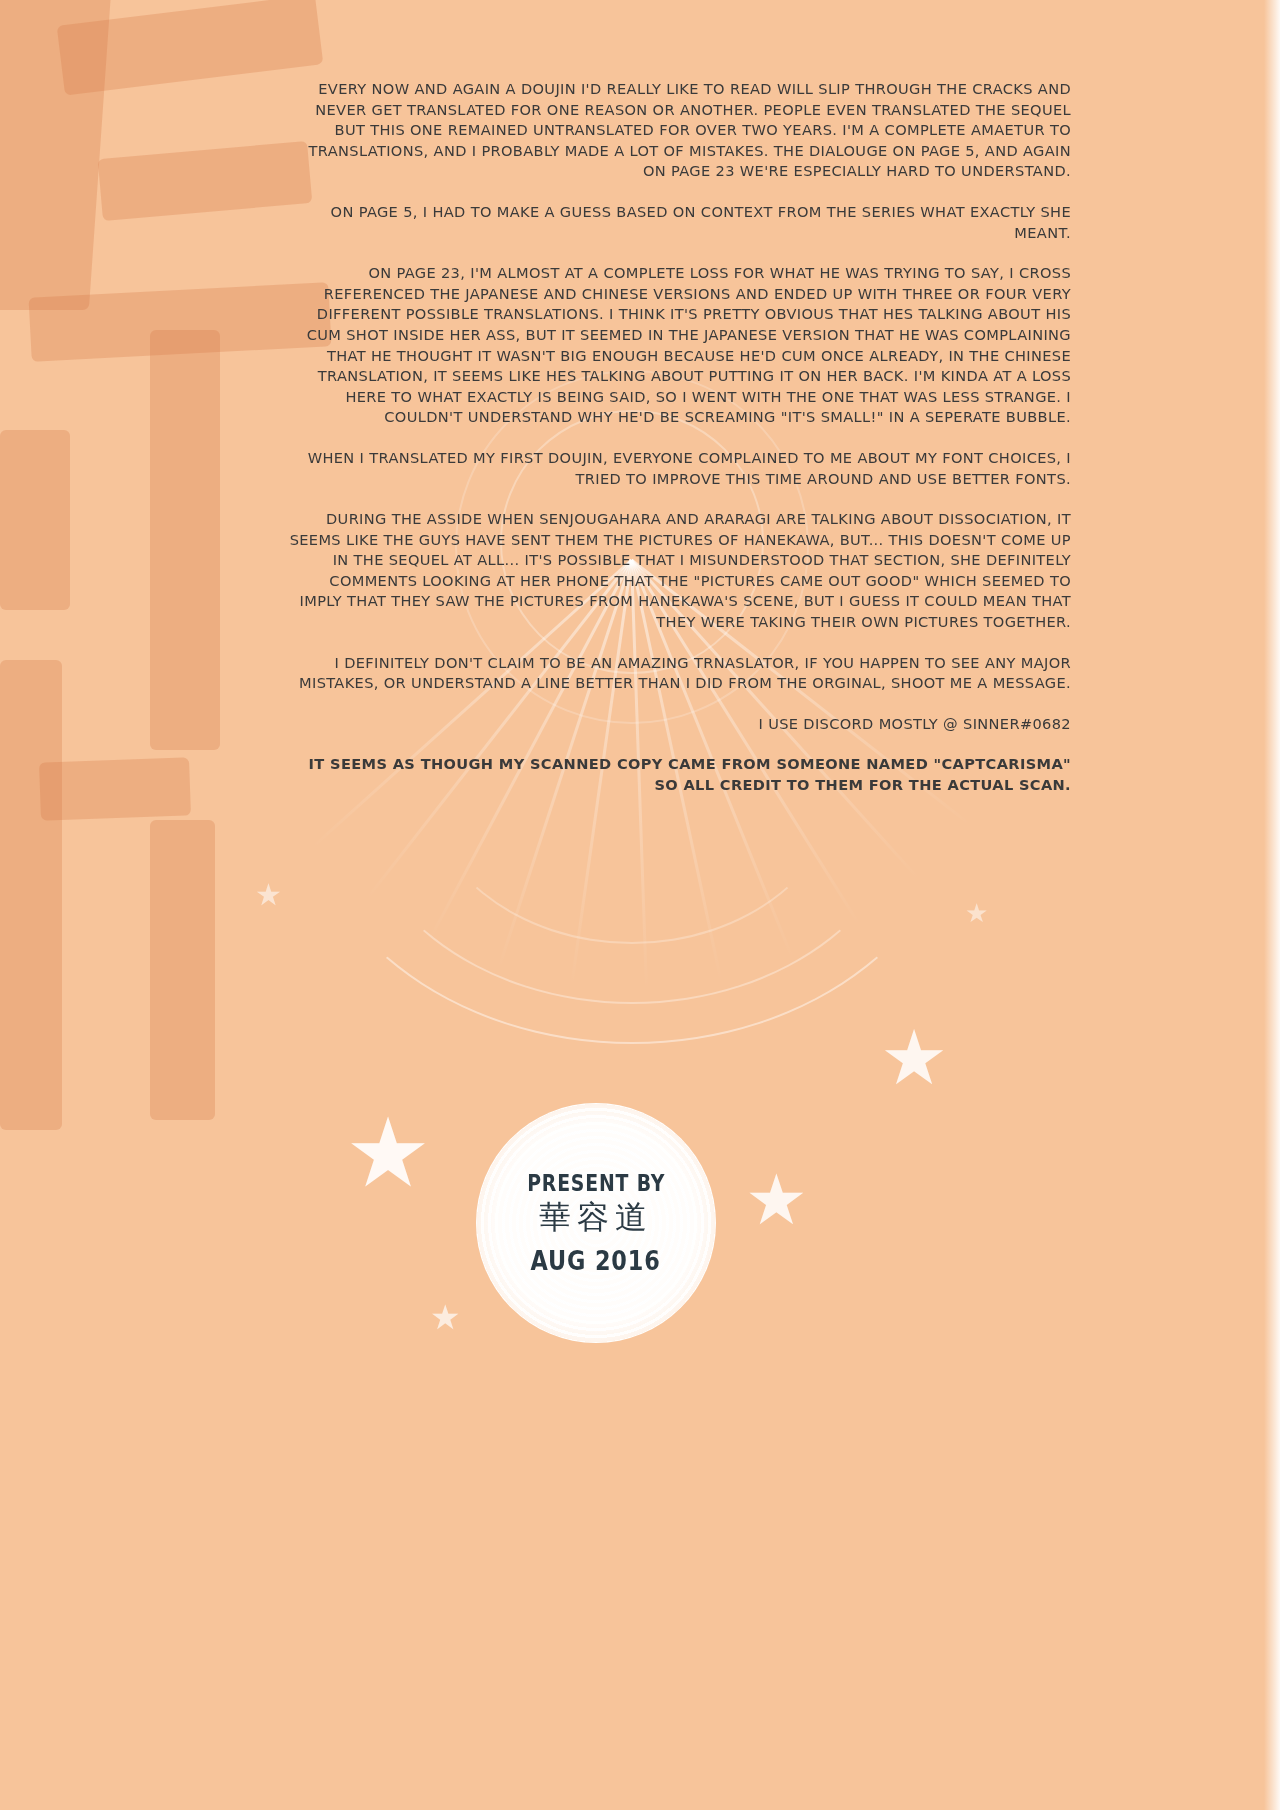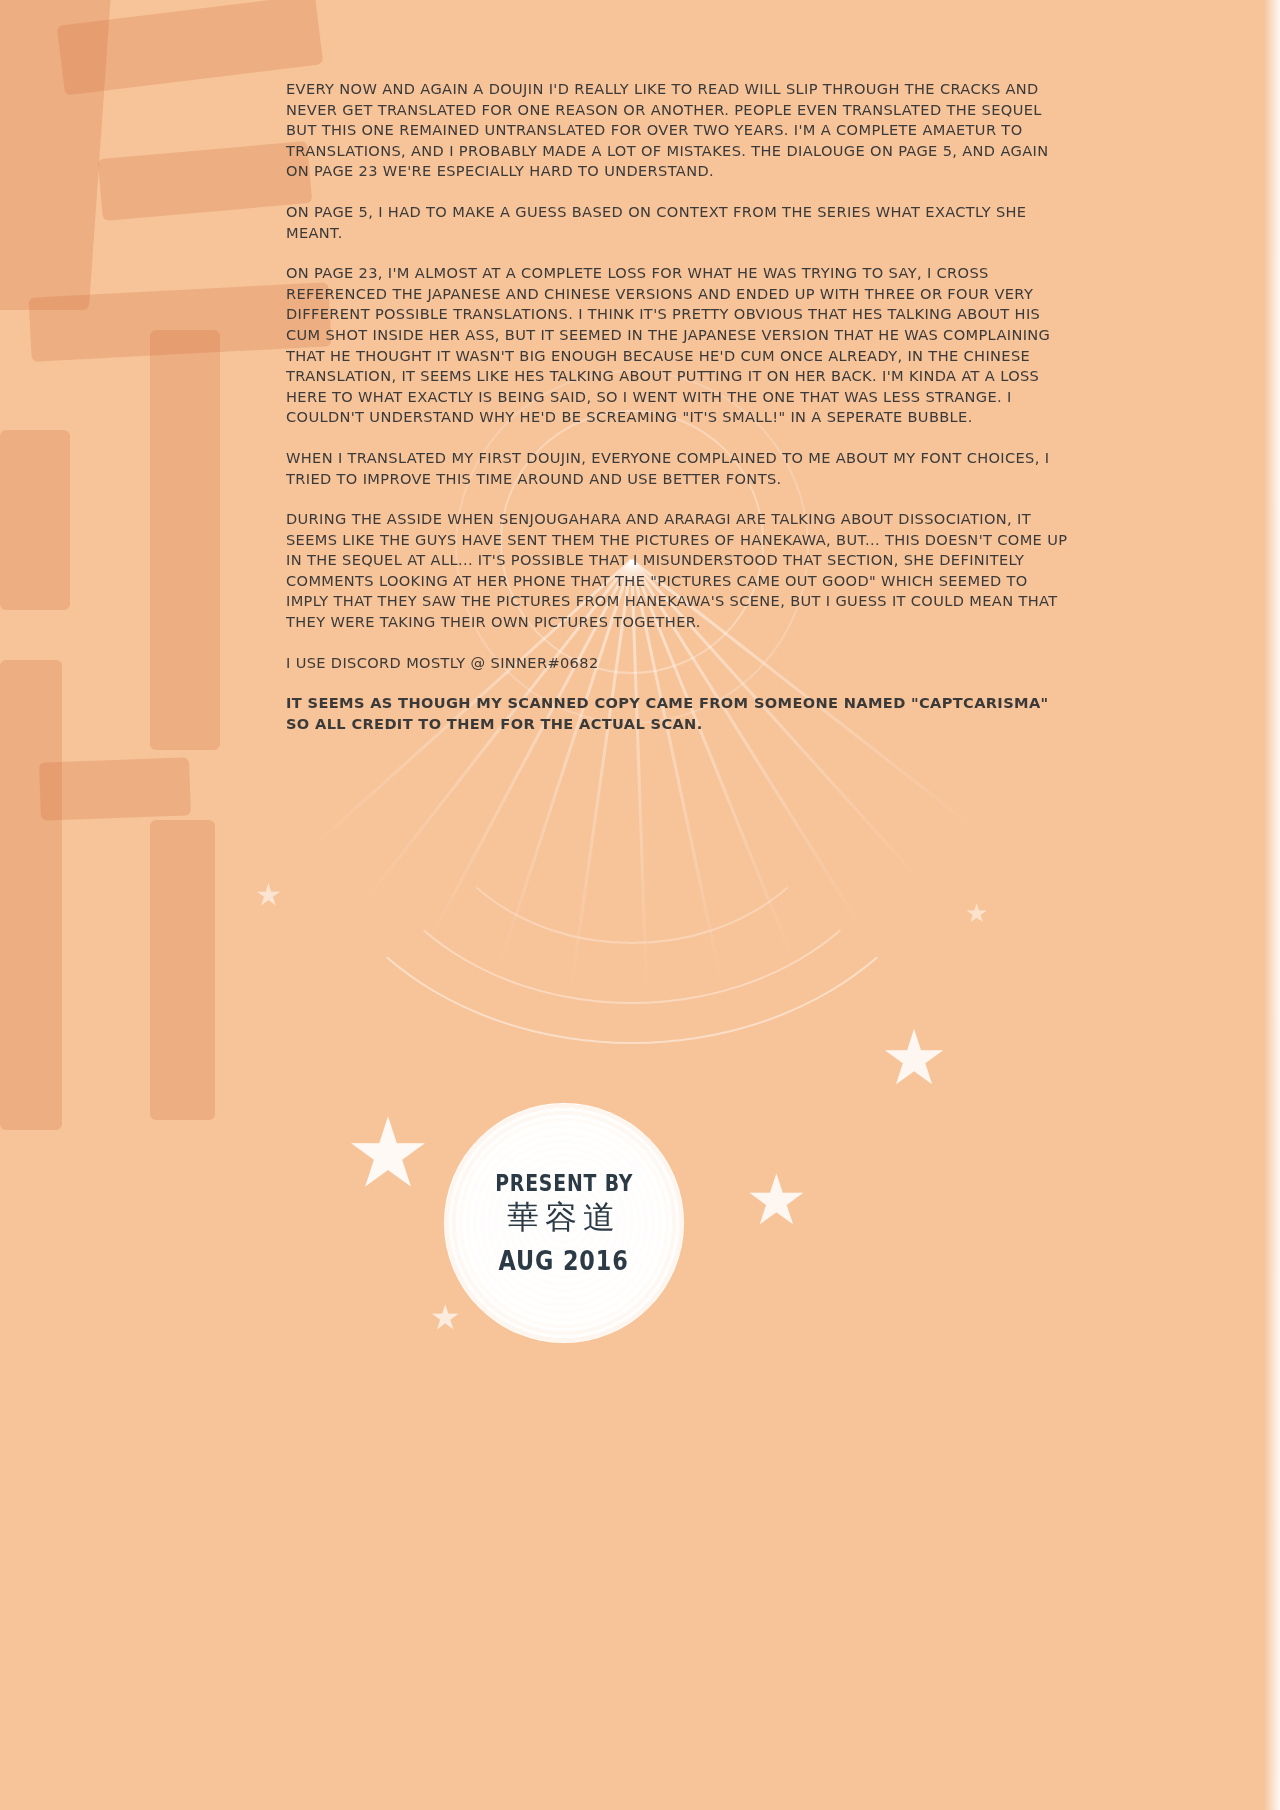--- a/index.html
+++ b/index.html
@@ -89,21 +89,21 @@
   .s1 { left: 345px;  top: 1105px; font-size: 96px; color: rgba(255,255,255,0.9); }
   .s2 { left: 745px;  top: 1165px; font-size: 70px; }
   .s3 { left: 880px;  top: 1020px; font-size: 76px; }
   .s4 { left: 430px;  top: 1300px; font-size: 34px; opacity: .8; }
   .s5 { left: 255px;  top: 880px;  font-size: 30px; opacity: .65; }
   .s6 { left: 965px;  top: 900px;  font-size: 26px; opacity: .6; }
 
   
   #stamp {
     position: absolute;
-    left: 444px;
+    left: 476px;
     top: 1103px;
     width: 240px;
     height: 240px;
     border-radius: 50%;
     background:
       radial-gradient(circle at center, rgba(255,255,255,0.96) 58%, rgba(255,255,255,0.80) 72%, rgba(255,255,255,0.0) 74%),
       repeating-radial-gradient(circle at center, rgba(255,255,255,0.85) 0 3px, rgba(255,255,255,0.0) 3px 7px);
     display: flex;
     flex-direction: column;
     align-items: center;
@@ -144,20 +144,21 @@
   }
   #notes p {
     margin: 0 0 20px 0;
     color: #3a3a3a;
     font-family: "DejaVu Sans", sans-serif;
     font-size: 14.6px;
     line-height: 20.6px;
     letter-spacing: 0.35px;
     text-transform: uppercase;
     font-weight: 500;
+    text-align: right;
   }
   #notes p:last-child { margin-bottom: 0; font-weight: bold; }
 
   .page-edge {
     position: absolute;
     right: 0; top: 0;
     width: 16px; height: 1810px;
     background: linear-gradient(to right, rgba(255,255,255,0.0), rgba(255,255,255,0.9));
   }
 </style>
@@ -203,20 +204,21 @@
     <div class="star s5">★</div>
     <div class="star s6">★</div>
   </div>
 
   <div id="notes">
     <p>EVERY NOW AND AGAIN A DOUJIN I'D REALLY LIKE TO READ WILL SLIP THROUGH THE CRACKS AND NEVER GET TRANSLATED FOR ONE REASON OR ANOTHER. PEOPLE EVEN TRANSLATED THE SEQUEL BUT THIS ONE REMAINED UNTRANSLATED FOR OVER TWO YEARS. I'M A COMPLETE AMAETUR TO TRANSLATIONS, AND I PROBABLY MADE A LOT OF MISTAKES. THE DIALOUGE ON PAGE 5, AND AGAIN ON PAGE 23 WE'RE ESPECIALLY HARD TO UNDERSTAND.</p>
     <p>ON PAGE 5, I HAD TO MAKE A GUESS BASED ON CONTEXT FROM THE SERIES WHAT EXACTLY SHE MEANT.</p>
     <p>ON PAGE 23, I'M ALMOST AT A COMPLETE LOSS FOR WHAT HE WAS TRYING TO SAY, I CROSS REFERENCED THE JAPANESE AND CHINESE VERSIONS AND ENDED UP WITH THREE OR FOUR VERY DIFFERENT POSSIBLE TRANSLATIONS. I THINK IT'S PRETTY OBVIOUS THAT HES TALKING ABOUT HIS CUM SHOT INSIDE HER ASS, BUT IT SEEMED IN THE JAPANESE VERSION THAT HE WAS COMPLAINING THAT HE THOUGHT IT WASN'T BIG ENOUGH BECAUSE HE'D CUM ONCE ALREADY, IN THE CHINESE TRANSLATION, IT SEEMS LIKE HES TALKING ABOUT PUTTING IT ON HER BACK. I'M KINDA AT A LOSS HERE TO WHAT EXACTLY IS BEING SAID, SO I WENT WITH THE ONE THAT WAS LESS STRANGE. I COULDN'T UNDERSTAND WHY HE'D BE SCREAMING "IT'S SMALL!" IN A SEPERATE BUBBLE.</p>
     <p>WHEN I TRANSLATED MY FIRST DOUJIN, EVERYONE COMPLAINED TO ME ABOUT MY FONT CHOICES, I TRIED TO IMPROVE THIS TIME AROUND AND USE BETTER FONTS.</p>
     <p>DURING THE ASSIDE WHEN SENJOUGAHARA AND ARARAGI ARE TALKING ABOUT DISSOCIATION, IT SEEMS LIKE THE GUYS HAVE SENT THEM THE PICTURES OF HANEKAWA, BUT... THIS DOESN'T COME UP IN THE SEQUEL AT ALL... IT'S POSSIBLE THAT I MISUNDERSTOOD THAT SECTION, SHE DEFINITELY COMMENTS LOOKING AT HER PHONE THAT THE "PICTURES CAME OUT GOOD" WHICH SEEMED TO IMPLY THAT THEY SAW THE PICTURES FROM HANEKAWA'S SCENE, BUT I GUESS IT COULD MEAN THAT THEY WERE TAKING THEIR OWN PICTURES TOGETHER.</p>
+    <p>I DEFINITELY DON'T CLAIM TO BE AN AMAZING TRNASLATOR, IF YOU HAPPEN TO SEE ANY MAJOR MISTAKES, OR UNDERSTAND A LINE BETTER THAN I DID FROM THE ORGINAL, SHOOT ME A MESSAGE.</p>
     <p>I USE DISCORD MOSTLY @ SINNER#0682</p>
     <p>IT SEEMS AS THOUGH MY SCANNED COPY CAME FROM SOMEONE NAMED "CAPTCARISMA" SO ALL CREDIT TO THEM FOR THE ACTUAL SCAN.</p>
   </div>
 
   <div id="stamp">
     <div class="present-by">PRESENT BY</div>
     <div class="circle-kanji">華容道</div>
     <div class="date">AUG 2016</div>
   </div>
 

